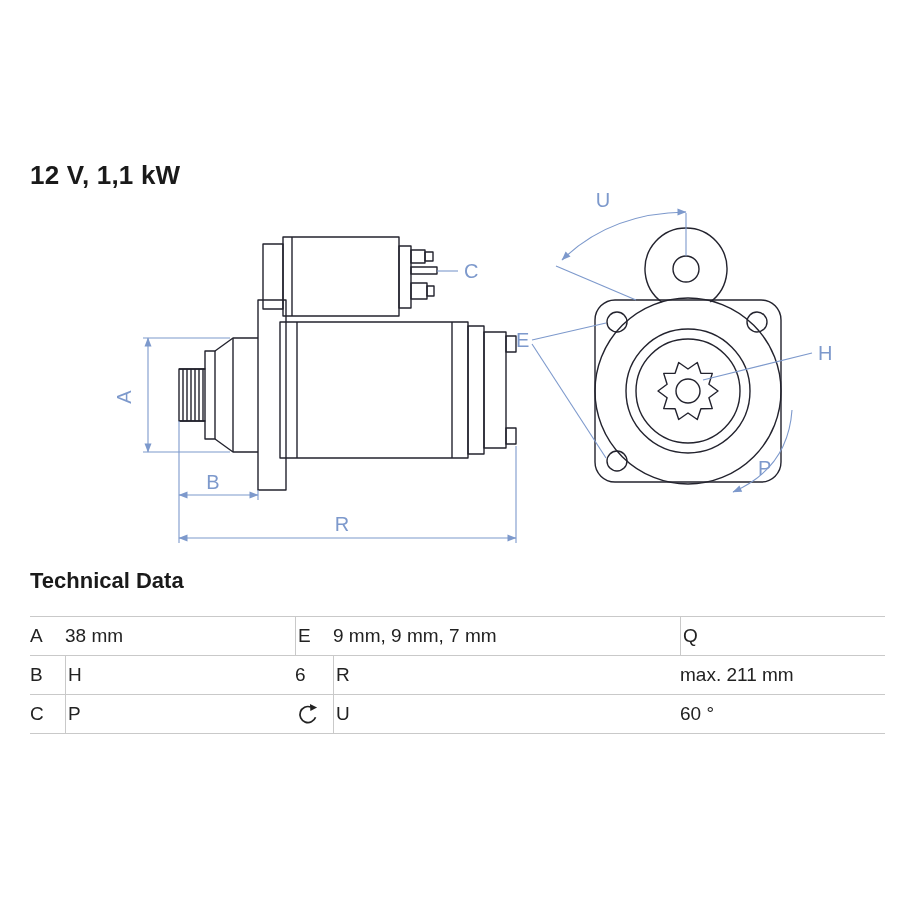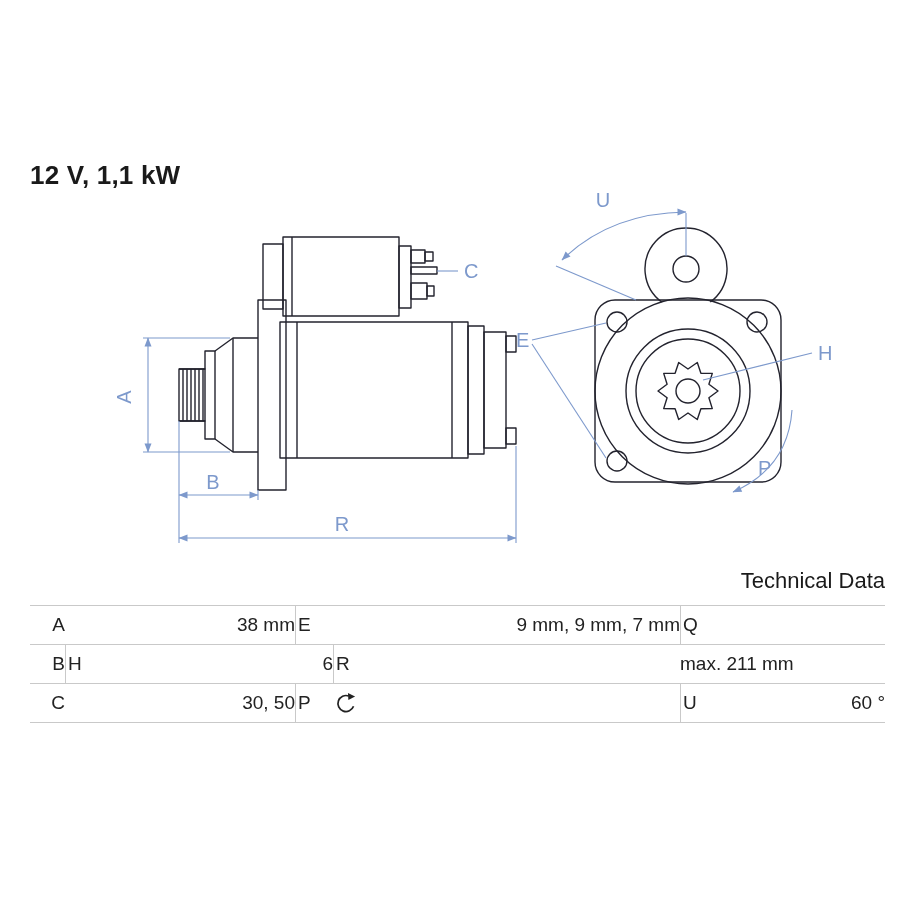--- a/index.html
+++ b/index.html
@@ -7,21 +7,20 @@
     padding: 0;
     background: #ffffff;
     font-family: "Liberation Sans", sans-serif;
   }
   .page {
     position: relative;
     width: 915px;
     height: 915px;
     background: #ffffff;
     overflow: hidden;
-    text-align: right;
   }
   .spec-title {
     position: absolute;
     left: 30px;
     top: 160px;
     font-size: 26px;
     font-weight: 700;
     color: var(--text, #1a1a1a);
     letter-spacing: 0.2px;
   }
@@ -52,23 +51,23 @@
     stroke: none;
   }
   .tech {
     position: absolute;
     left: 30px;
     right: 30px;
     top: 568px;
   }
   .tech-heading {
     font-size: 22px;
-    font-weight: 400;
+    font-weight: 700;
     color: var(--text, #1a1a1a);
-    margin-bottom: 11px;
+    margin-bottom: 22px;
   }
   .data-table {
     border-top: 1px solid var(--table_border, #c9c9c9);
   }
   .data-row {
     display: grid;
     grid-template-columns: 35px 230px 38px 347px 38px 1fr;
     height: 38px;
     align-items: center;
     border-bottom: 1px solid var(--table_border, #c9c9c9);
@@ -196,21 +195,20 @@
       <div class="data-row">
         <div class="cell-label">B</div>
         <div class="cell-label cell-sep">H</div>
         <div class="cell-value">6</div>
         <div class="cell-label cell-sep">R</div>
         <div class="cell-value">max. 211 mm</div>
       </div>
 
       <div class="data-row">
         <div class="cell-label">C</div>
-        <div class="cell-value">30, 50</div>
         <div class="cell-label cell-sep">P</div>
         <div class="cell-value">
           <svg class="rot-icon" viewBox="0 0 24 24" width="26" height="26" xmlns="http://www.w3.org/2000/svg">
             <path d="M18.95 15.03 A7.4 7.4 0 1 1 14.53 5.55" fill="none" stroke="#222222" stroke-width="1.6"></path>
             <path d="M13.8 2.8 L20.4 6.1 L14.2 9.3 Z" fill="#222222" stroke="none"></path>
           </svg>
         </div>
         <div class="cell-label cell-sep">U</div>
         <div class="cell-value">60 °</div>
       </div>

